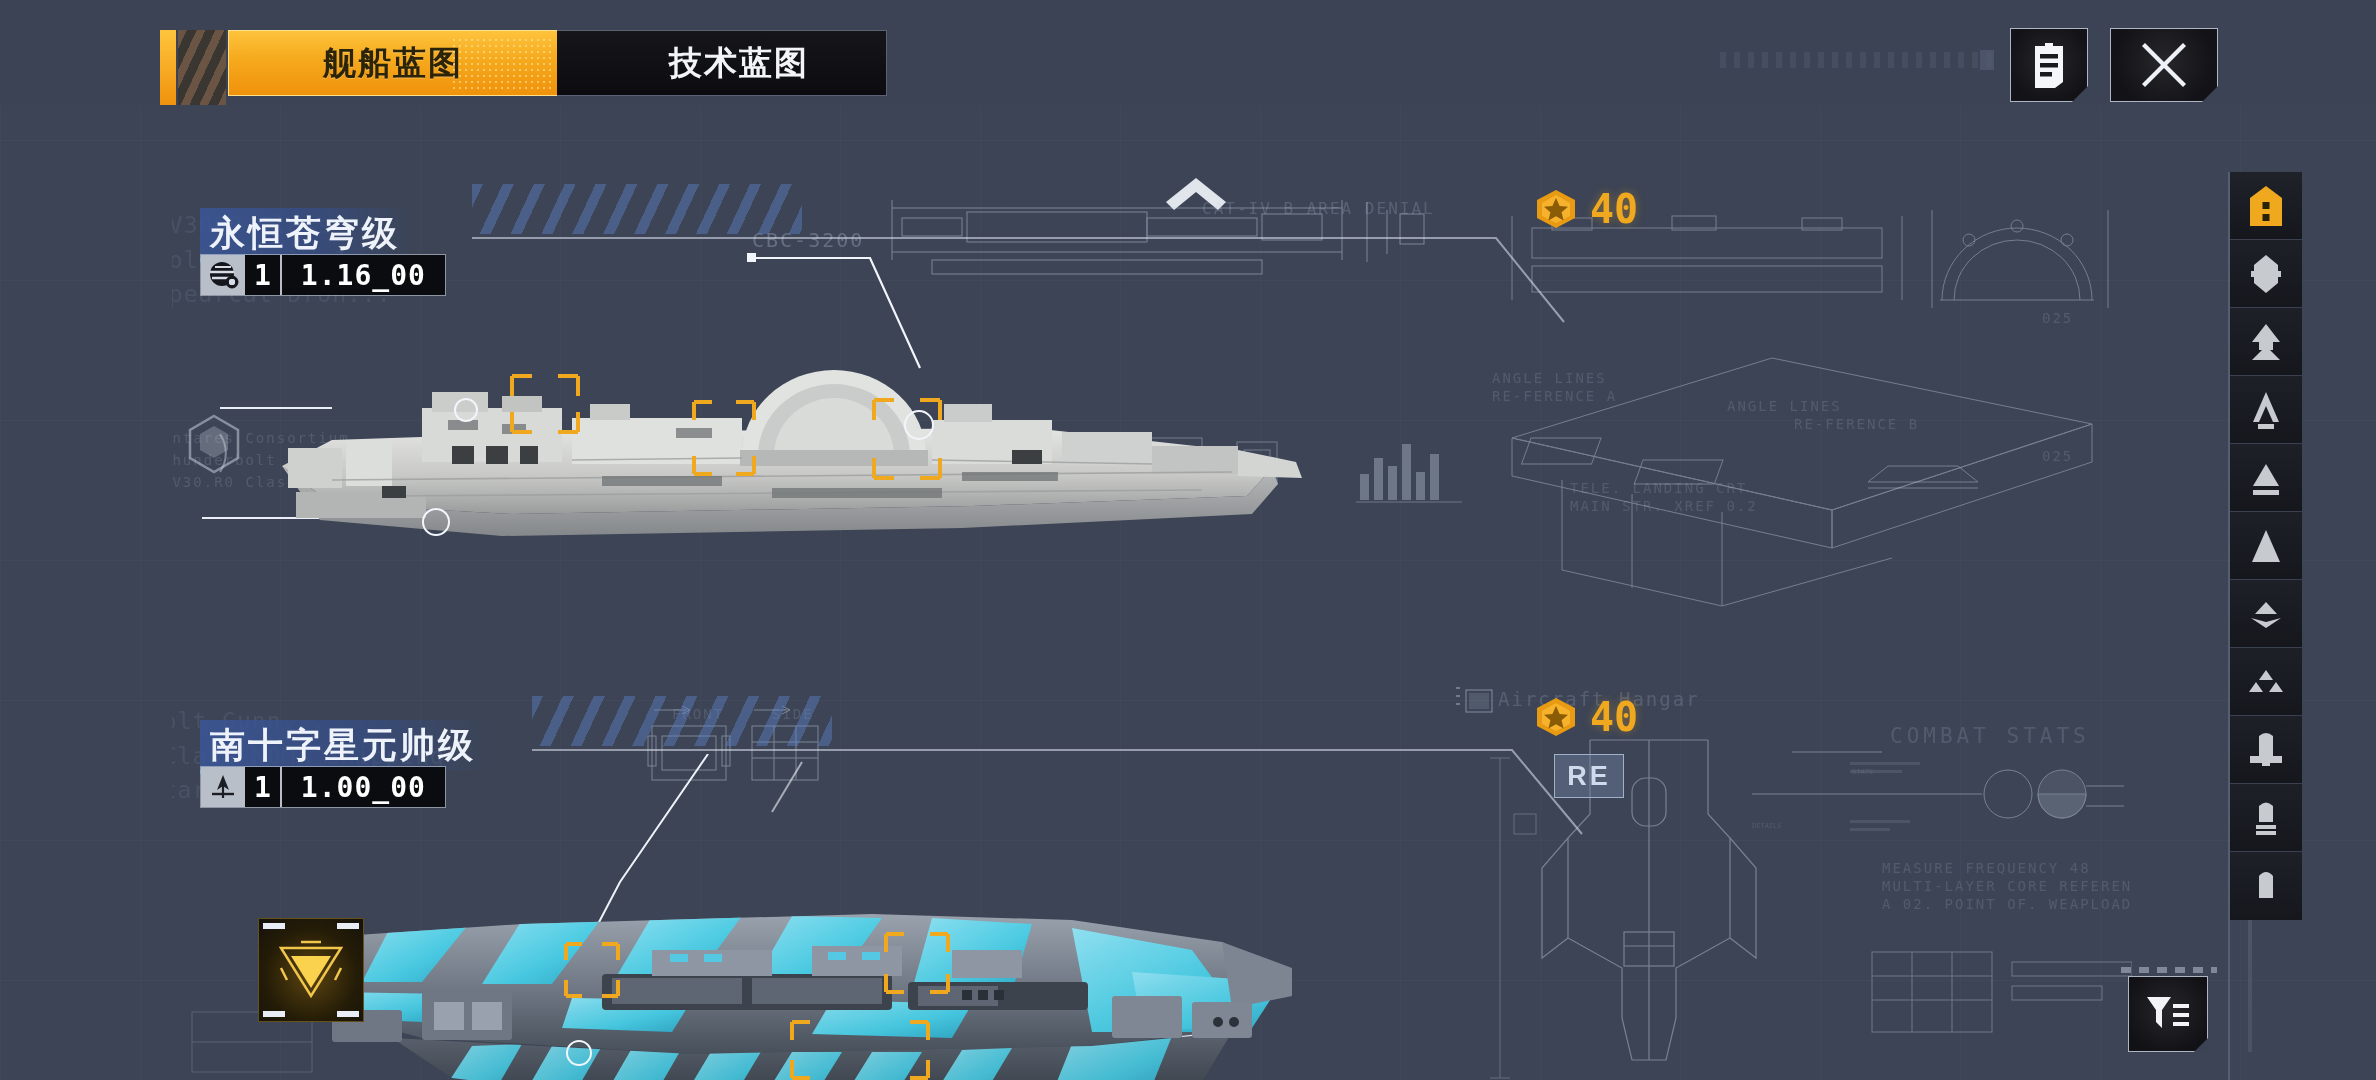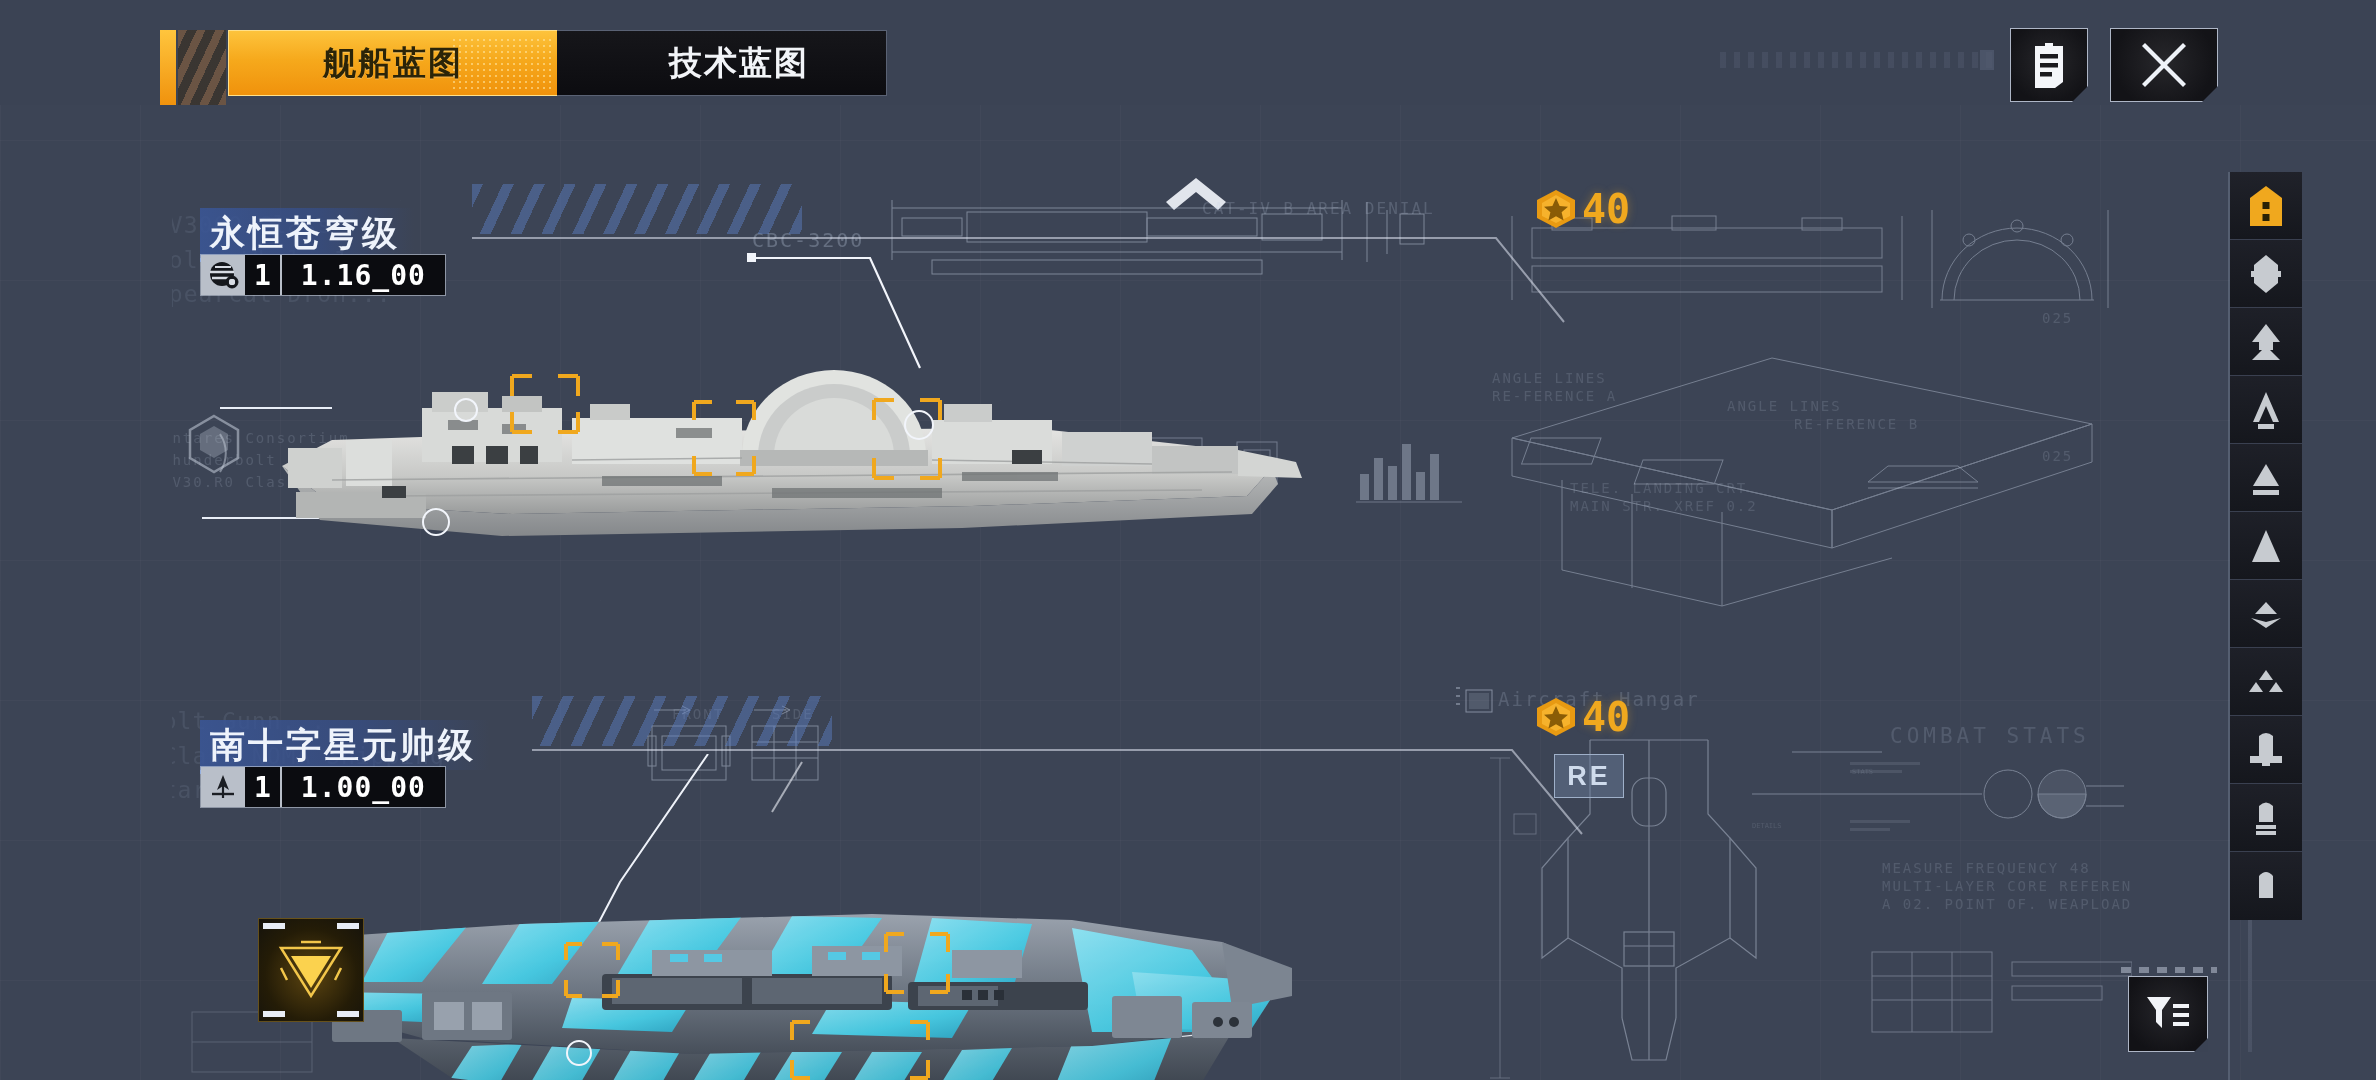--- a/index.html
+++ b/index.html
@@ -185,21 +185,21 @@
     display:flex; align-items:center;
     font-family:"DejaVu Sans Mono","Liberation Mono",monospace;
     font-size:28px; font-weight:bold; letter-spacing:1px;
   }
 
   
   .connector{ position:absolute; z-index:4; pointer-events:none; }
 
   
   .lvl{
-    position:absolute; display:flex; align-items:center; gap:4px; z-index:7;
+    position:absolute; display:flex; align-items:center; gap:12px; z-index:7;
   }
   .lvl-num{
     color:#f0a81e; font-size:40px; font-weight:bold;
     font-family:"DejaVu Sans Mono","Liberation Mono",monospace;
     text-shadow:0 0 10px rgba(240,168,30,.35);
   }
   .re-tag{
     position:absolute; z-index:7;
     width:70px; height:44px; display:flex; align-items:center; justify-content:center;
     background:rgba(108,128,160,.45); border:1px solid #9fb0c9;

